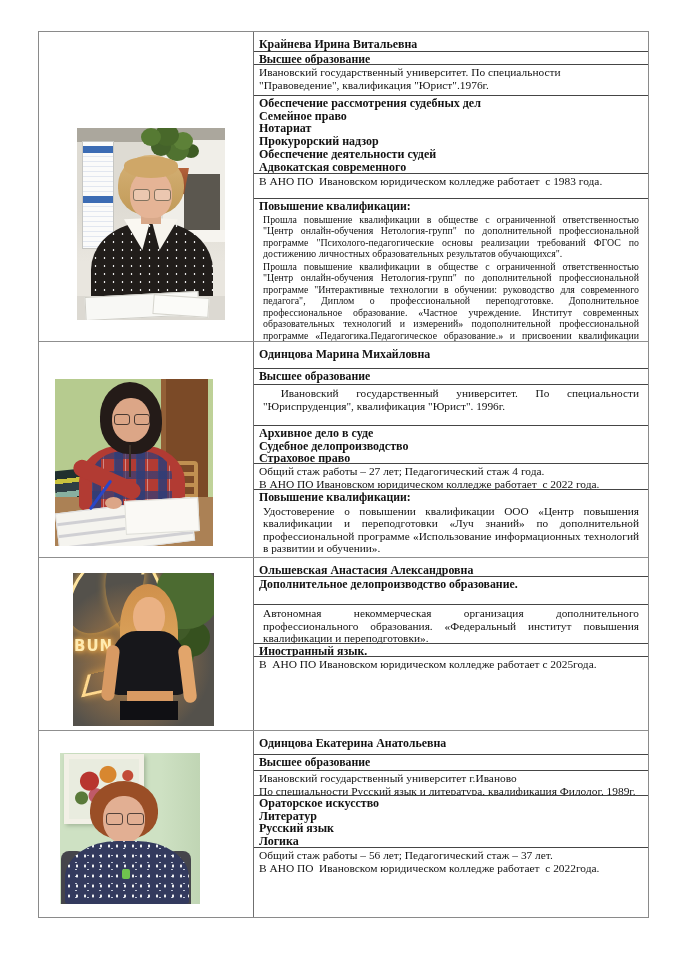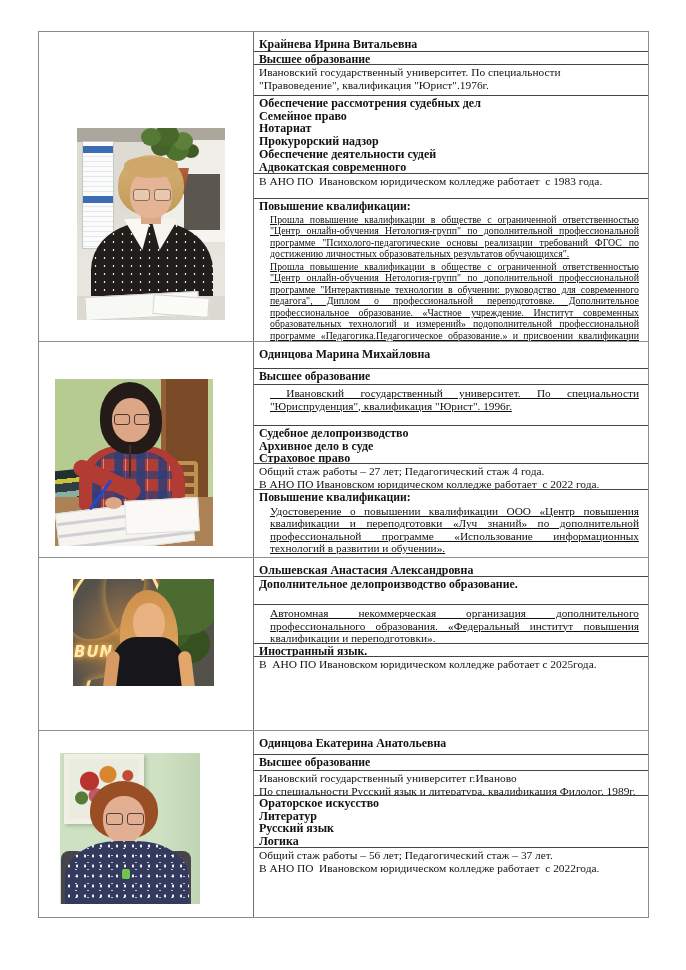--- a/index.html
+++ b/index.html
@@ -10,21 +10,21 @@
   .profile-row{display:flex;box-sizing:border-box;}
   .profile-row + .profile-row{border-top:1.6px solid #8f8f8f;}
   .photo-cell{flex:0 0 215px;width:215px;position:relative;border-right:1.4px solid #6f6f6f;box-sizing:border-box;}
   .text-cell{flex:1;display:flex;flex-direction:column;min-width:0;}
   .sec{box-sizing:border-box;border-bottom:1px solid #454545;padding:1px 9px 0 5px;overflow:hidden;}
   .sec:last-child{border-bottom:none;flex:1;}
   .sec-name{padding-top:5px;font-weight:700;font-size:11.9px;}
   .sec .line{font-size:11.4px;line-height:12.5px;white-space:pre-wrap;}
   .sec .line.bold{font-weight:700;font-size:12px;line-height:12.7px;}
   .sec-label{font-weight:700;font-size:11.8px;line-height:12.8px;}
-  .jpara{margin:1px 0 0 11px;text-align:justify;font-size:11.3px;line-height:12.5px;text-decoration:underline;}
+  .jpara{margin:1px 0 0 4px;text-align:justify;font-size:11.3px;line-height:12.5px;}
   .jpara.small{font-size:9.9px;line-height:11.5px;}
   .hdr .line.bold{font-size:11.8px;font-family:Liberation Serif, serif;}
   
   .photo{position:absolute;overflow:hidden;}
   .photo *{position:absolute;}
   
   .p1{background:linear-gradient(#aba79d 0 14px,#dedbd3 14px 40%,#e9e6df 70%);}
   .p1 .win{right:0;top:12px;width:62px;height:92px;background:#f0eee8;}
   .p1 .pane{right:5px;top:46px;width:36px;height:60px;background:#5b574f;}
   .p1 .sill{right:0;top:102px;width:66px;height:12px;background:#f6f4ef;}
@@ -201,37 +201,37 @@
         </div>
         <div class="text-cell">
           <div class="sec sec-name" style="height: 27px;"><span>Одинцова Марина Михайловна</span></div>
           <div class="sec hdr" style="height: 16px;">
             <div class="line bold">Высшее образование</div>
           </div>
           <div class="sec" style="height: 41px;">
             <p class="jpara">&nbsp;Ивановский государственный университет. По специальности "Юриспруденция", квалификация "Юрист". 1996г.</p>
           </div>
           <div class="sec" style="height: 38px;">
+            <div class="line bold">Архивное дело в суде</div>
             <div class="line bold">Судебное делопроизводство</div>
-            <div class="line bold">Архивное дело в суде</div>
             <div class="line bold">Страховое право</div>
           </div>
           <div class="sec" style="height: 26px;">
             <div class="line">Общий стаж работы – 27 лет; Педагогический стаж 4 года.</div>
             <div class="line">В АНО ПО Ивановском юридическом колледже работает  с 2022 года.</div>
           </div>
           <div class="sec">
             <div class="sec-label">Повышение квалификации:</div>
             <p class="jpara">Удостоверение о повышении квалификации ООО «Центр повышения квалификации и переподготовки «Луч знаний» по дополнительной профессиональной программе «Использование информационных технологий в развитии и обучении».</p>
           </div>
         </div>
       </div>
       <div class="profile-row" style="height: 173px;">
         <div class="photo-cell">
-          <div class="photo p3" title="Девушка со светлыми волосами в чёрном топе у серой стены с жёлтой неоновой вывеской и зеленью" style="left: 34px; top: 21px; width: 141px; height: 107px; font-style: italic;">
+          <div class="photo p3" title="Девушка со светлыми волосами в чёрном топе у серой стены с жёлтой неоновой вывеской и зеленью" style="left: 34px; top: 15px; width: 141px; height: 153px;">
             <div class="glow"></div>
             <div class="arc1"></div>
             <div class="arc2"></div>
             <div class="neontext">BUN</div>
             <div class="zig"></div>
             <div class="leaves"></div>
             <div class="hair"></div>
             <div class="face"></div>
             <div class="top"></div>
             <div class="arml"></div>

